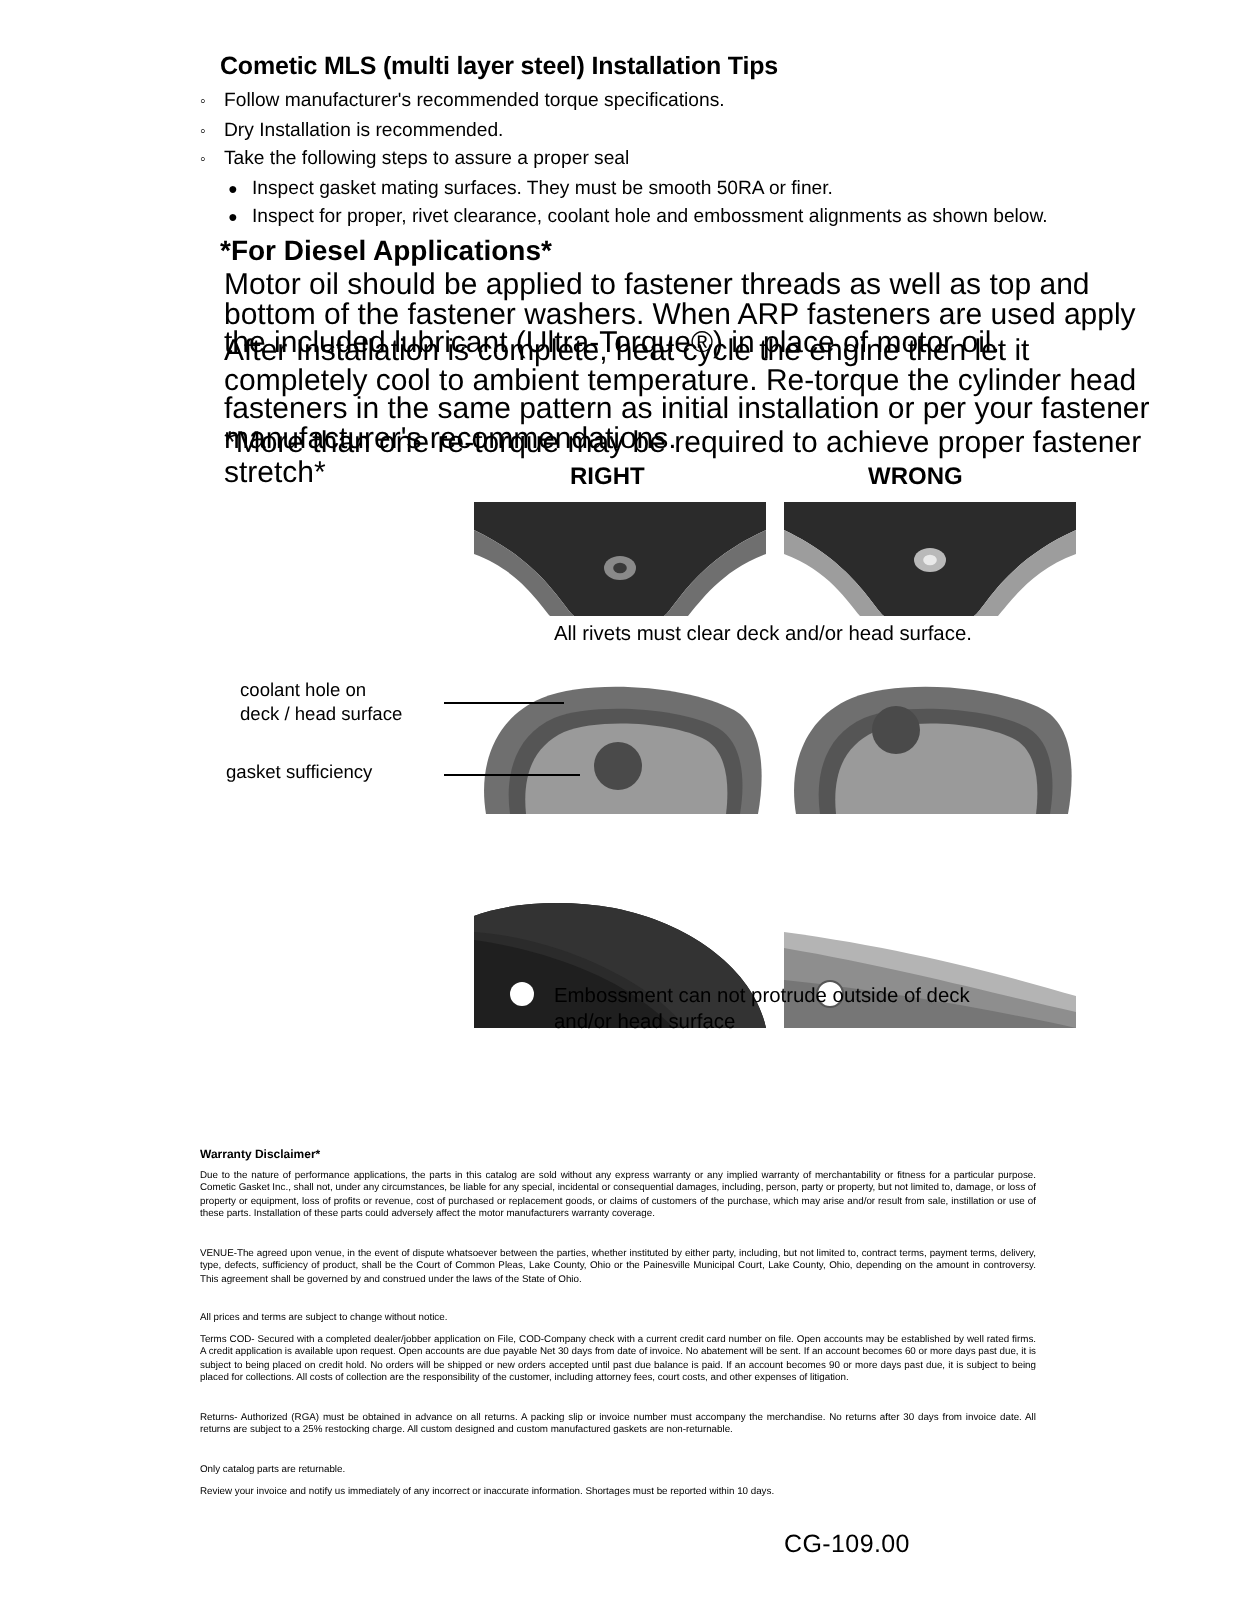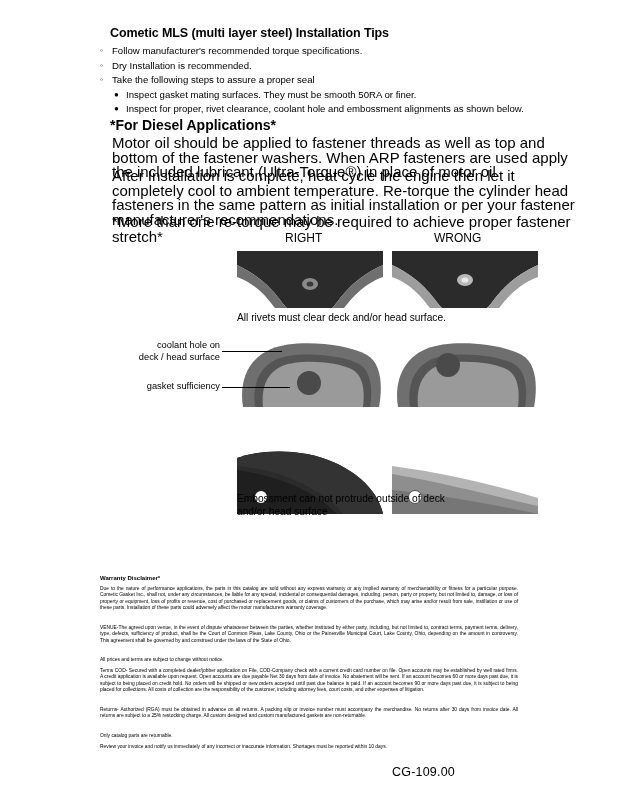--- a/index.html
+++ b/index.html
@@ -79,27 +79,28 @@
     width: 470px;
   }
   .para1 { top: 136px; }
   .para2 { top: 169px; }
   .para3 { top: 215px; }
 
   
   .fig-label {
     position: absolute;
     font-size: 12px;
-    font-weight: normal;
+    font-weight: bold;
     font-family: "Liberation Sans", sans-serif;
   }
   .caption {
     position: absolute;
     font-size: 10.2px;
     line-height: 13px;
+    margin-left: 40px;
   }
 
   .panel {
     position: absolute;
     overflow: hidden;
     background: #ffffff;
     border: 0;
   }
 
   
@@ -108,21 +109,20 @@
   
   #r2a { left: 237px; top: 333px; width: 146px; height: 74px; }
   #r2b { left: 392px; top: 333px; width: 146px; height: 74px; }
   
   #r3a { left: 237px; top: 440px; width: 146px; height: 74px; }
   #r3b { left: 392px; top: 440px; width: 146px; height: 74px; }
 
   .callout-text {
     position: absolute;
     font-size: 9.3px;
-    text-align: right;
     line-height: 12px;
   }
   .leader {
     position: absolute;
     background: #000;
     height: 1px;
   }
 
   
   .warranty-title {

